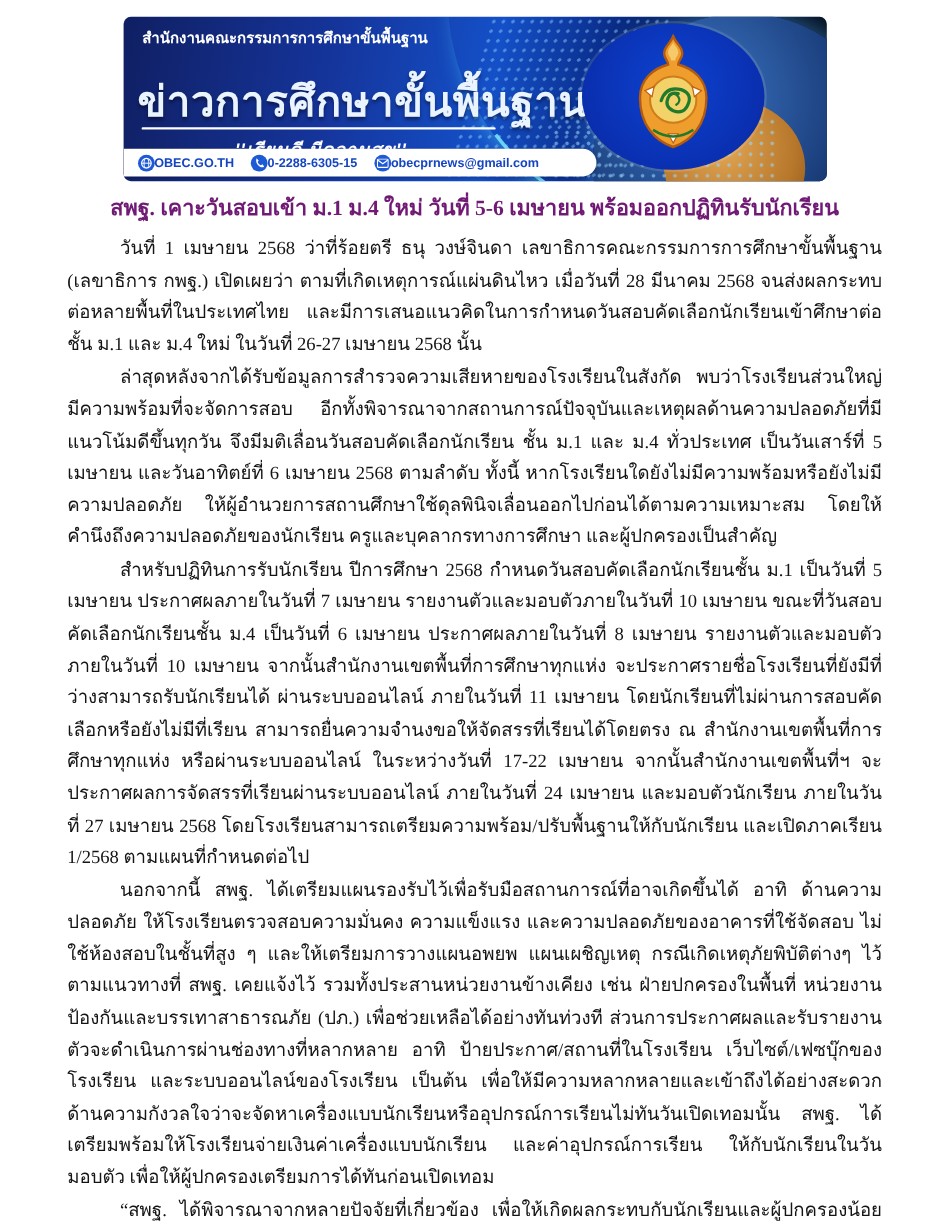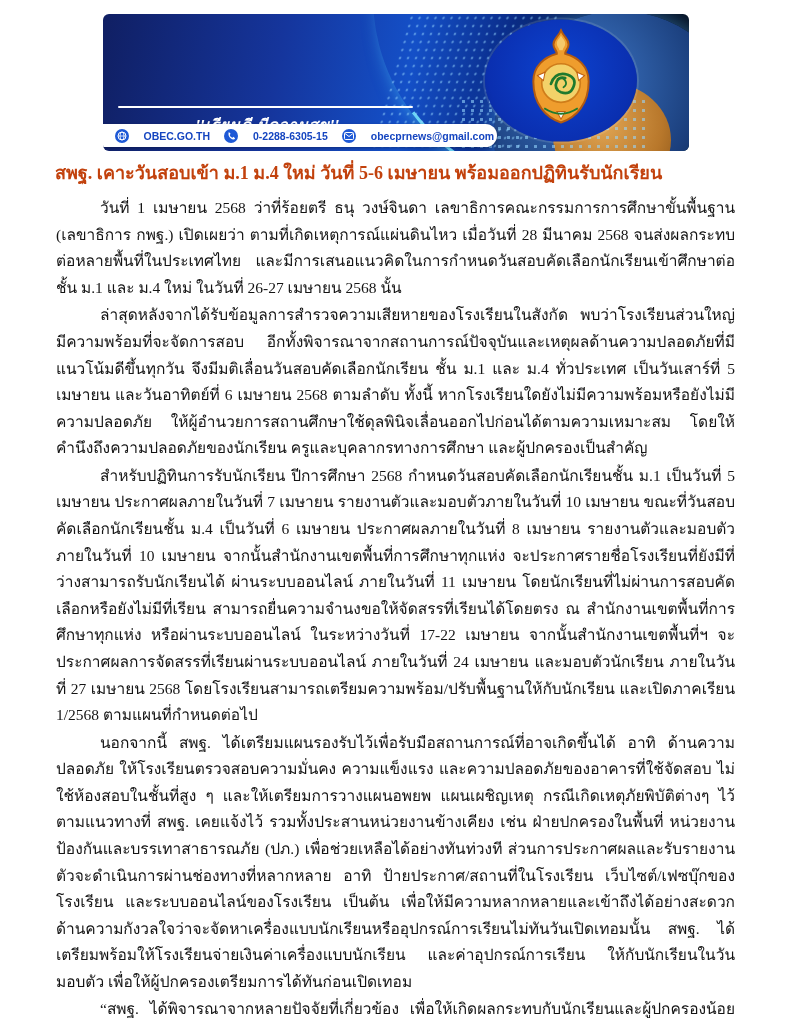--- a/index.html
+++ b/index.html
@@ -54,38 +54,38 @@
   .tagline{
     position:absolute;left:0;top:99px;width:330px;text-align:center;color:#ffffff;
     font-size:15px;font-style:italic;font-weight:bold;letter-spacing:1px;
   }
   .contact-pill{
     position:absolute;left:0;bottom:4px;height:23px;width:372px;
     background:#ffffff;border-radius:0 14px 14px 0;
     display:flex;align-items:center;gap:14px;padding:0 10px 0 12px;
     box-shadow:0 1px 3px rgba(0,0,30,.35);
   }
-  .contact-item{display:flex;align-items:center;gap:15px;color:#1545c0;font-size:10.5px;font-weight:bold;white-space:nowrap;}
+  .contact-item{display:flex;align-items:center;gap:0;color:#1545c0;font-size:10.5px;font-weight:bold;white-space:nowrap;}
   .cicon{
     width:14px;height:14px;border-radius:50%;background:#1e59d6;color:#fff;
     display:flex;align-items:center;justify-content:center;flex:0 0 auto;
   }
   .cicon svg{display:block;}
   .emblem-ellipse{
     position:absolute;right:52px;top:50%;transform:translateY(-52%);
     width:152px;height:122px;border-radius:50%;
     background:radial-gradient(circle at 50% 42%,#0d43d0 0%,#0a2fb0 70%,#082487 100%);
     display:flex;align-items:center;justify-content:center;
     box-shadow:0 0 0 2px rgba(255,255,255,.12);
   }
 
   
   .article{padding:9px 55px 0;}
   .headline{
-    font-weight:bold;font-size:18px;color:#c2410c;
+    text-align:center;font-weight:bold;font-size:18px;color:#701a75;
     margin:0 0 9px;line-height:1.45;
   }
   .article p{
     margin:1px;text-align:justify;text-indent:44px;
     font-size:15.5px;line-height:1.715;color:#141414;
   }
 </style>
 </head>
 <body>
 
@@ -93,22 +93,24 @@
 
   <div class="earth-art">
     <div class="atmo"></div>
     <div class="planet"></div>
     <div class="continent"></div>
   </div>
   <div class="dots"></div>
   <div class="dots2"></div>
 
   <div class="org-lines">
+    <div class="org-line1">สำนักงานคณะกรรมการการศึกษาขั้นพื้นฐาน</div>
   </div>
 
+  <div class="banner-title">ข่าวการศึกษาขั้นพื้นฐาน</div>
   <div class="title-underline"></div>
   <div class="tagline">''เรียนดี  มีความสุข''</div>
 
   <div class="contact-pill">
     <div class="contact-item">
       <span class="cicon">
         <svg width="10" height="10" viewBox="0 0 10 10">
             <circle cx="5" cy="5" r="4" fill="none" stroke="#fff" stroke-width="1"></circle>
             <ellipse cx="5" cy="5" rx="2" ry="4" fill="none" stroke="#fff" stroke-width="0.8"></ellipse>
             <line x1="1" y1="5" x2="9" y2="5" stroke="#fff" stroke-width="0.8"></line>

